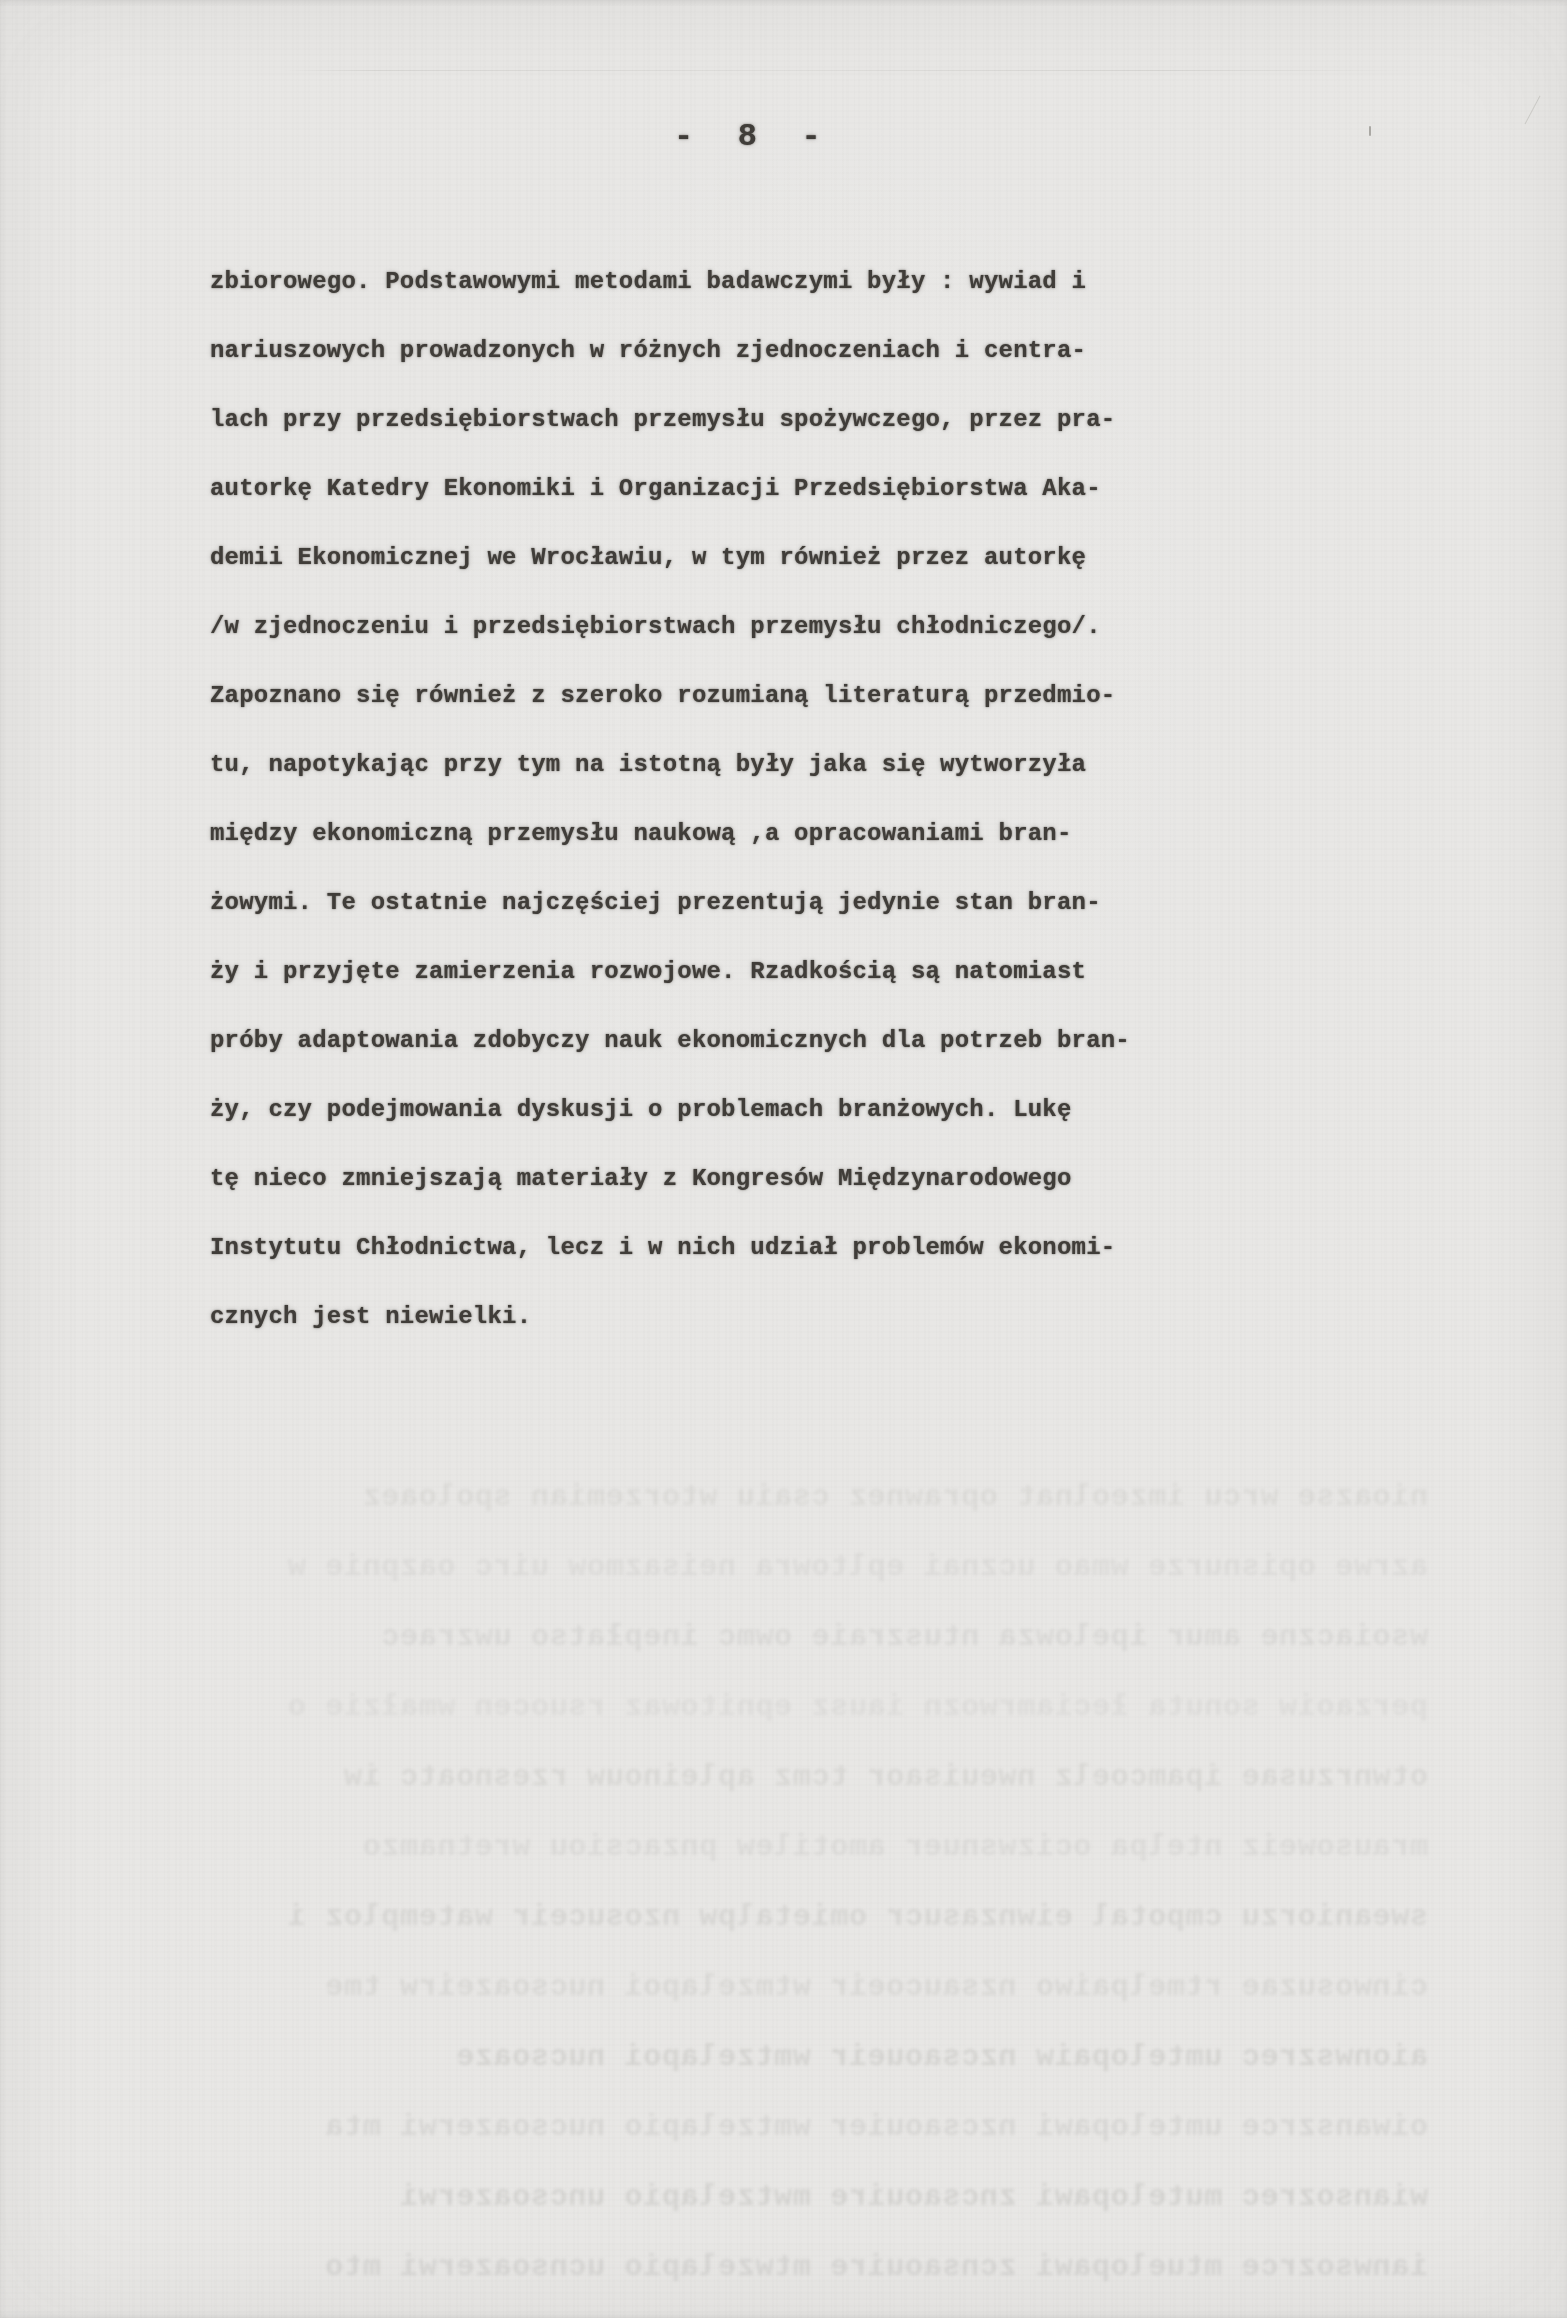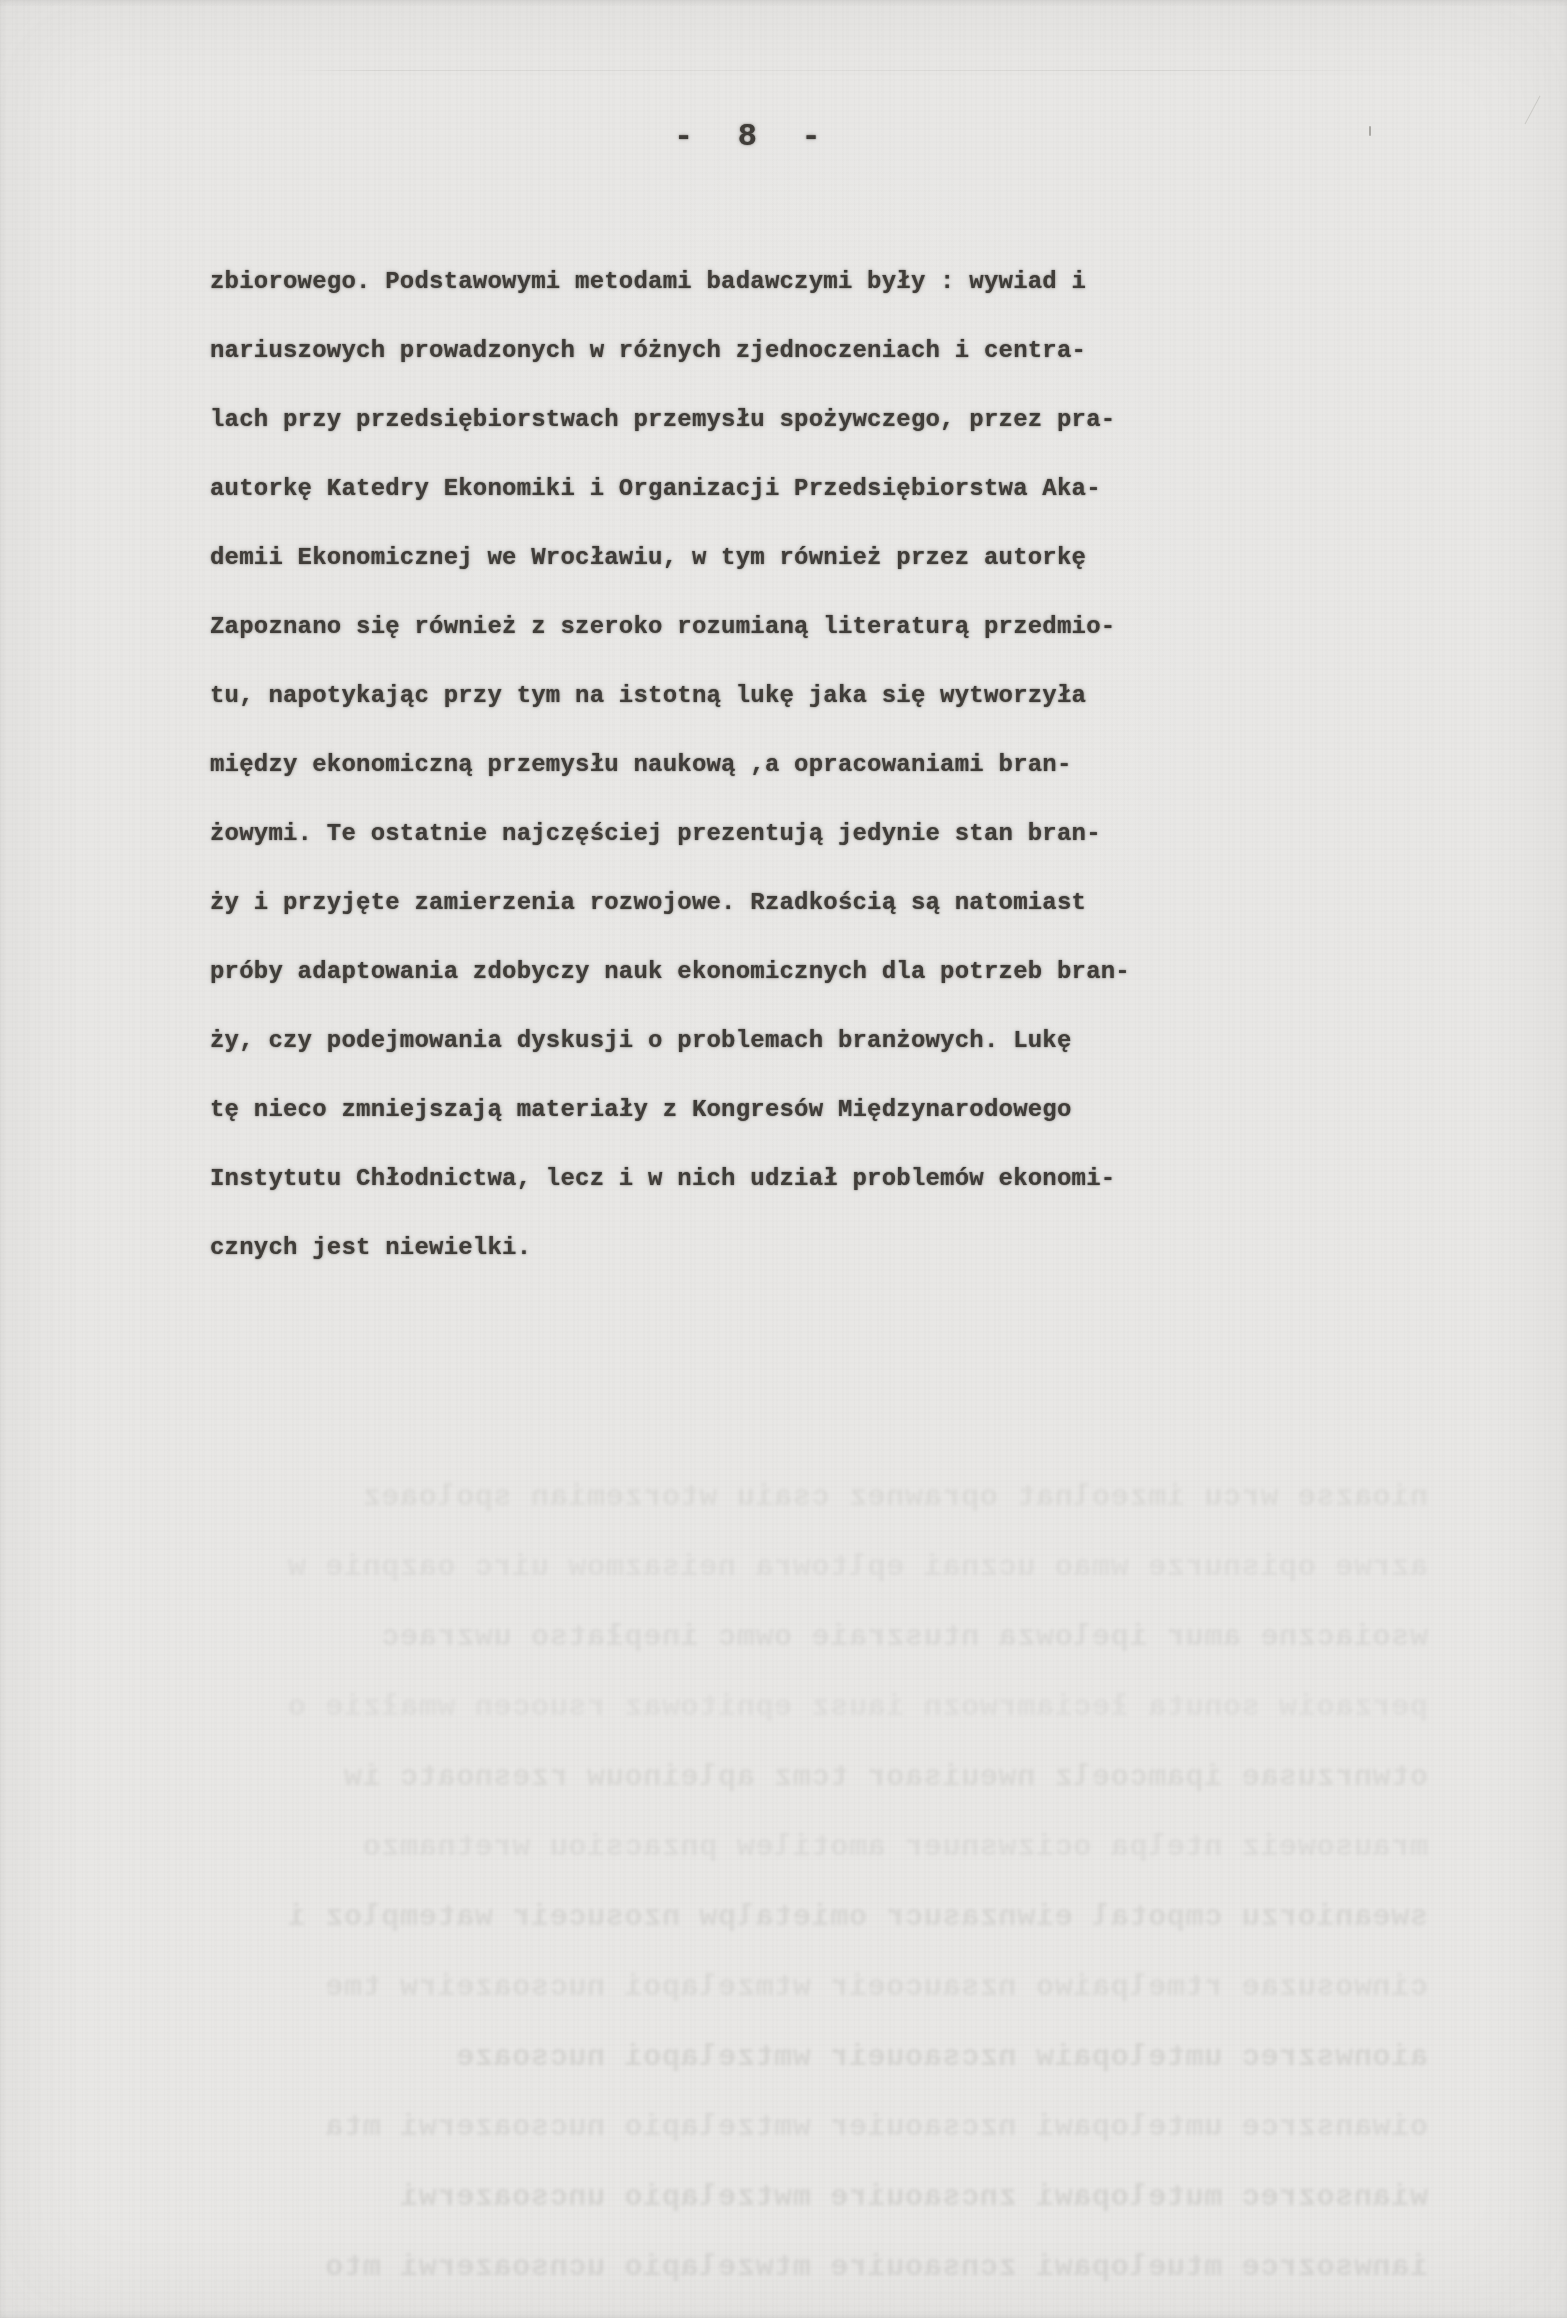--- a/index.html
+++ b/index.html
@@ -84,22 +84,23 @@
   <div class="hair-d"></div>
 
   <div class="page-number ink">- 8 -</div>
 
   <div class="body-text ink" id="body-text">
       <div>zbiorowego. Podstawowymi metodami badawczymi były : wywiad i</div>
       <div>nariuszowych prowadzonych w różnych zjednoczeniach i centra-</div>
       <div>lach przy przedsiębiorstwach przemysłu spożywczego, przez pra-</div>
       <div>autorkę Katedry Ekonomiki i Organizacji Przedsiębiorstwa Aka-</div>
       <div>demii Ekonomicznej we Wrocławiu, w tym również przez autorkę</div>
+      <div>/w zjednoczeniu i przedsiębiorstwach przemysłu chłodniczego/.</div>
       <div>Zapoznano się również z szeroko rozumianą literaturą przedmio-</div>
-      <div>tu, napotykając przy tym na istotną lukę jaka się wytworzyła</div>
+      <div>tu, napotykając przy tym na istotną były jaka się wytworzyła</div>
       <div>między ekonomiczną przemysłu naukową ,a opracowaniami bran-</div>
       <div>żowymi. Te ostatnie najczęściej prezentują jedynie stan bran-</div>
       <div>ży i przyjęte zamierzenia rozwojowe. Rzadkością są natomiast</div>
       <div>próby adaptowania zdobyczy nauk ekonomicznych dla potrzeb bran-</div>
       <div>ży, czy podejmowania dyskusji o problemach branżowych. Lukę</div>
       <div>tę nieco zmniejszają materiały z Kongresów Międzynarodowego</div>
       <div>Instytutu Chłodnictwa, lecz i w nich udział problemów ekonomi-</div>
       <div>cznych jest niewielki.</div>
     </div>
 

